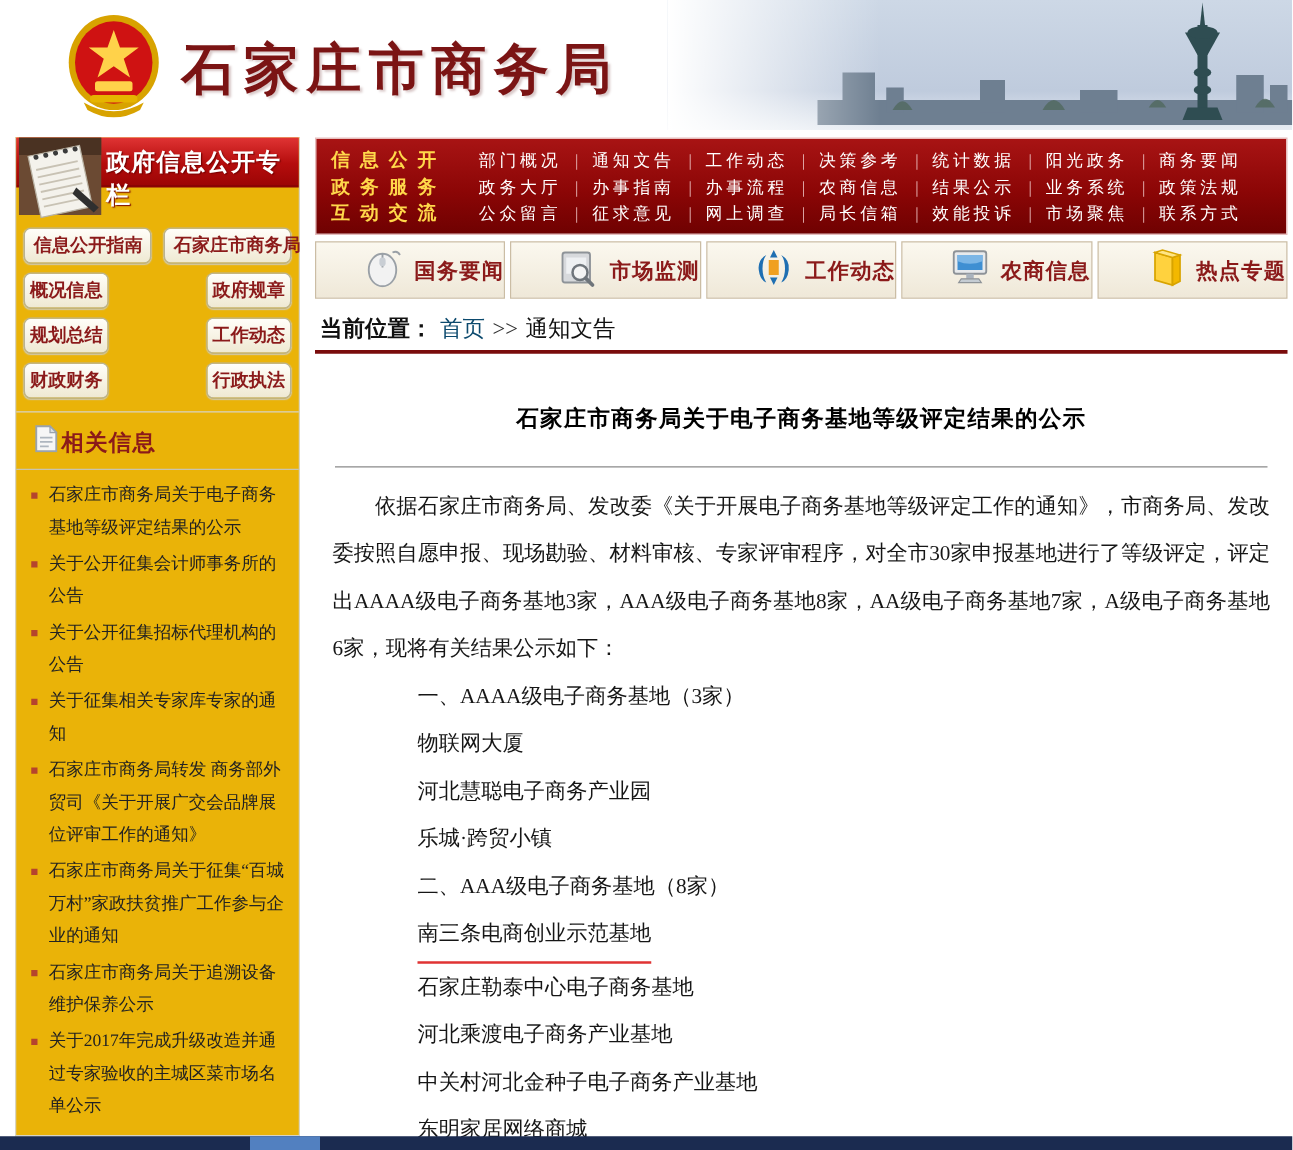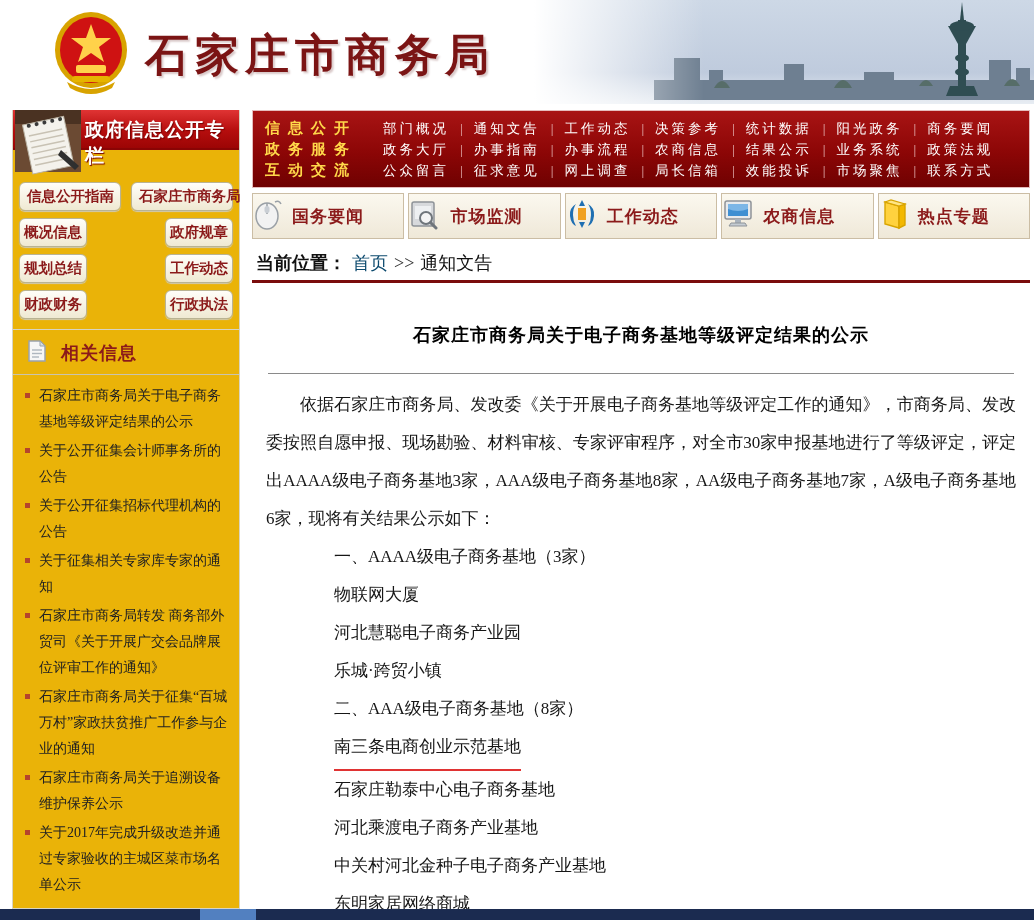--- a/index.html
+++ b/index.html
@@ -36,21 +36,21 @@
   .btn-grid { padding:32px 6px 10px 6px; display:flex; flex-wrap:wrap; gap:7px; justify-content:space-between; border-bottom:1px solid #d8d4c2; }
   .side-btn {
     border:1px solid #b9b393; border-radius:6px; color:#8b1a1a; font-weight:bold;
     background:linear-gradient(#fffef9,#efe9d2); font-size:14.5px; padding:4px 7px;
     cursor:pointer; box-shadow:0 1px 1px #cfc9b2; white-space:nowrap;
     font-family:"Liberation Serif","DejaVu Serif",serif;
   }
   .side-btn.wide { width:102px; text-align:center; }
   .side-btn.small { width:68px; text-align:center; padding-left:2px; padding-right:2px; }
   .panel-header {
-    display:flex; align-items:center; gap:14px; padding:10px 0 8px 14px;
+    display:flex; align-items:center; gap:2px; padding:10px 0 8px 14px;
     border-bottom:1px solid #c9c4ae;
   }
   .panel-title { color:#8b1a1a; font-weight:bold; font-size:18px; letter-spacing:1px; }
   .related-list { list-style:none; padding:8px 8px 10px 10px; }
   .related-list li {
     font-size:14px; line-height:26px; color:#222; cursor:pointer;
     padding-left:16px; position:relative; margin-bottom:3px;
   }
   .related-list li::before {
     content:""; position:absolute; left:2px; top:10px; width:5px; height:5px;
@@ -70,21 +70,21 @@
   }
   .nav-items { display:flex; flex:1; }
   .nav-item { color:#fff; font-size:13.5px; letter-spacing:3px; cursor:pointer; white-space:nowrap; }
   .nav-items .nav-item + .nav-item::before {
     content:"|"; color:#e8baba; margin:0 11px; letter-spacing:0; font-weight:normal;
   }
   
   .quicklinks { display:flex; gap:4px; margin-top:5px; }
   .qlink {
     flex:1; height:46px; border:1px solid #cbbda4; background:linear-gradient(#fbf8ef,#efe8d8);
-    display:flex; align-items:center; justify-content:flex-start; gap:9px; cursor:pointer;
+    display:flex; align-items:center; justify-content:flex-end; gap:9px; cursor:pointer;
   }
   .qlink-label { color:#8b1a1a; font-weight:bold; font-size:17px; letter-spacing:1px; }
   
   .breadcrumb {
     margin-top:6px; padding:6px 2px 5px 4px; border-bottom:3px solid #7a0c0c;
     font-size:18px; display:flex; align-items:center; gap:6px;
   }
   .crumb-prefix { font-weight:bold; color:#111; }
   .crumb-home { font-weight:normal; color:#0c4a6e; cursor:pointer; }
   .crumb-sep { color:#333; }

